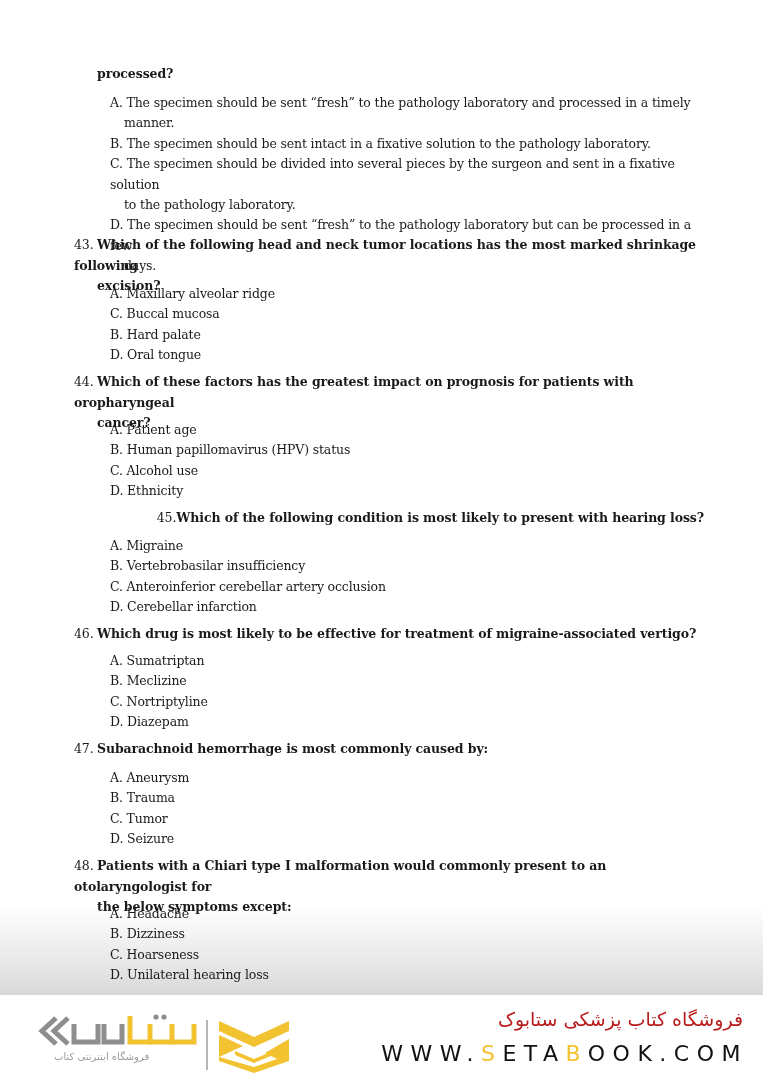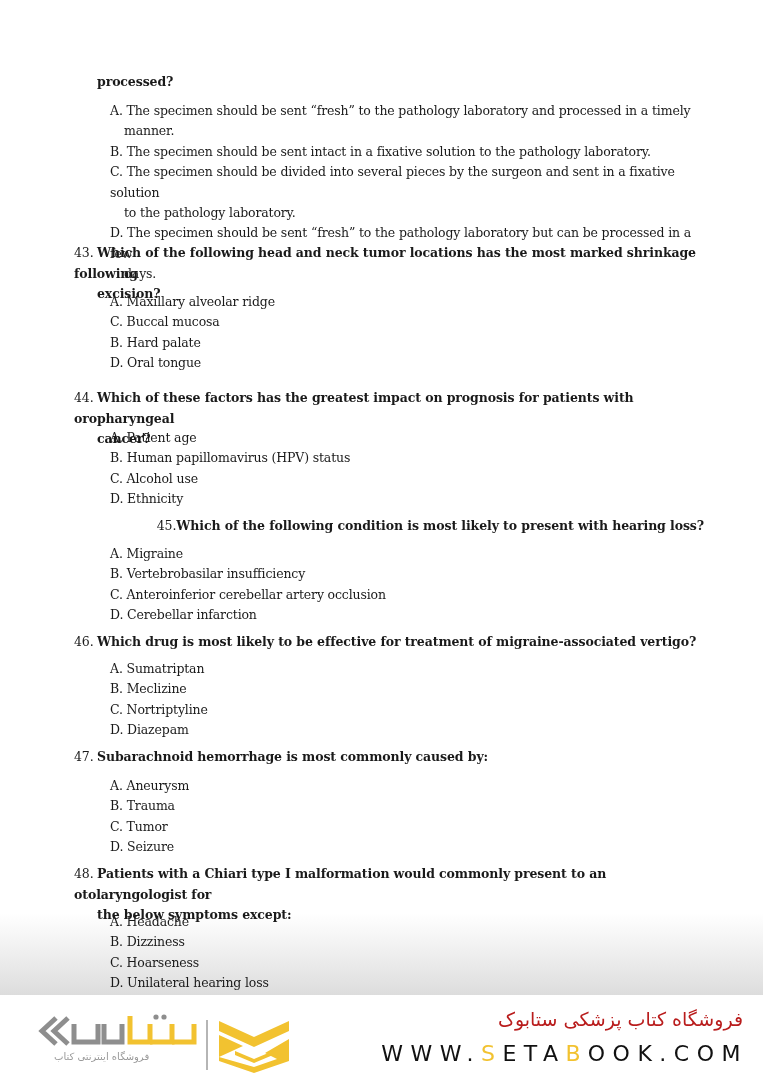--- a/index.html
+++ b/index.html
@@ -10,21 +10,21 @@
     body {
       width: 763px;
       height: 1080px;
       position: relative;
       overflow: hidden;
       font-family: "DejaVu Serif", "Liberation Serif", serif;
       color: #1a1a1a;
     }
     .page {
       position: absolute;
-      left: 0; top: 8px;
+      left: 0; top: 0;
       width: 763px;
       height: 995px;
       background: linear-gradient(to bottom, #ffffff 0px, #ffffff 905px, #f1f1f1 940px, #e2e2e2 975px, #d8d8d8 995px);
     }
     .content {
       position: absolute;
       left: 0; top: 0;
       width: 763px;
     }
     .q-cont {
@@ -159,21 +159,21 @@
       <span class="num">43.</span><span class="qtext">Which of the following head and neck tumor locations has the most marked shrinkage following</span>
       <span class="qline2">excision?</span>
     </div>
     <div class="options" style="top:284px;">
       <span class="option">A. Maxillary alveolar ridge</span>
       <span class="option">C. Buccal mucosa</span>
       <span class="option">B. Hard palate</span>
       <span class="option">D. Oral tongue</span>
     </div>
 
-    <div class="question" style="top:372px;margin-top:8px;">
+    <div class="question" style="top:372px;">
       <span class="num">44.</span><span class="qtext">Which of these factors has the greatest impact on prognosis for patients with oropharyngeal</span>
       <span class="qline2">cancer?</span>
     </div>
     <div class="options" style="top:420px;">
       <span class="option">A. Patient age</span>
       <span class="option">B. Human papillomavirus (HPV) status</span>
       <span class="option">C. Alcohol use</span>
       <span class="option">D. Ethnicity</span>
     </div>
 

